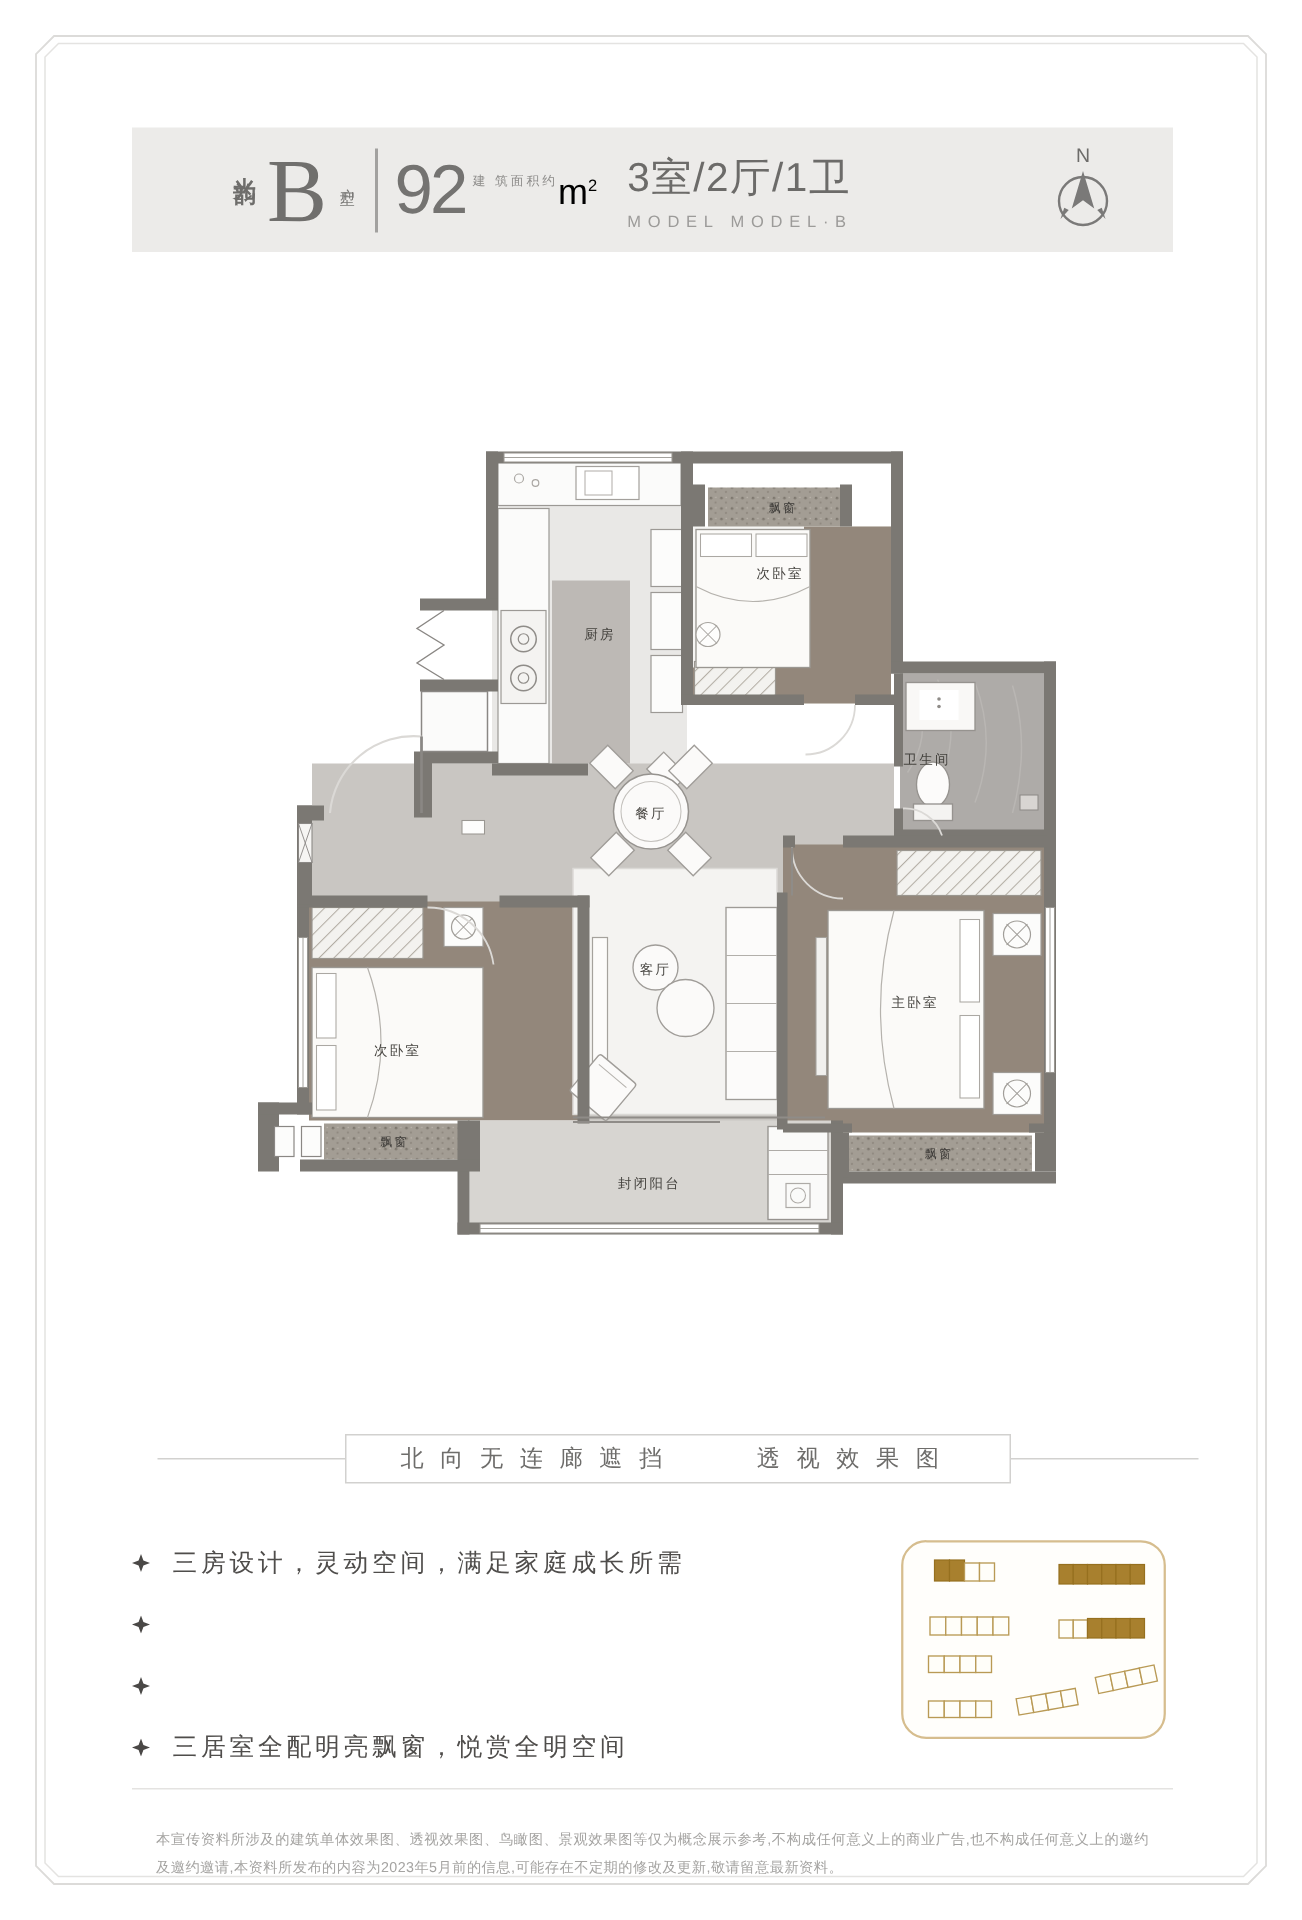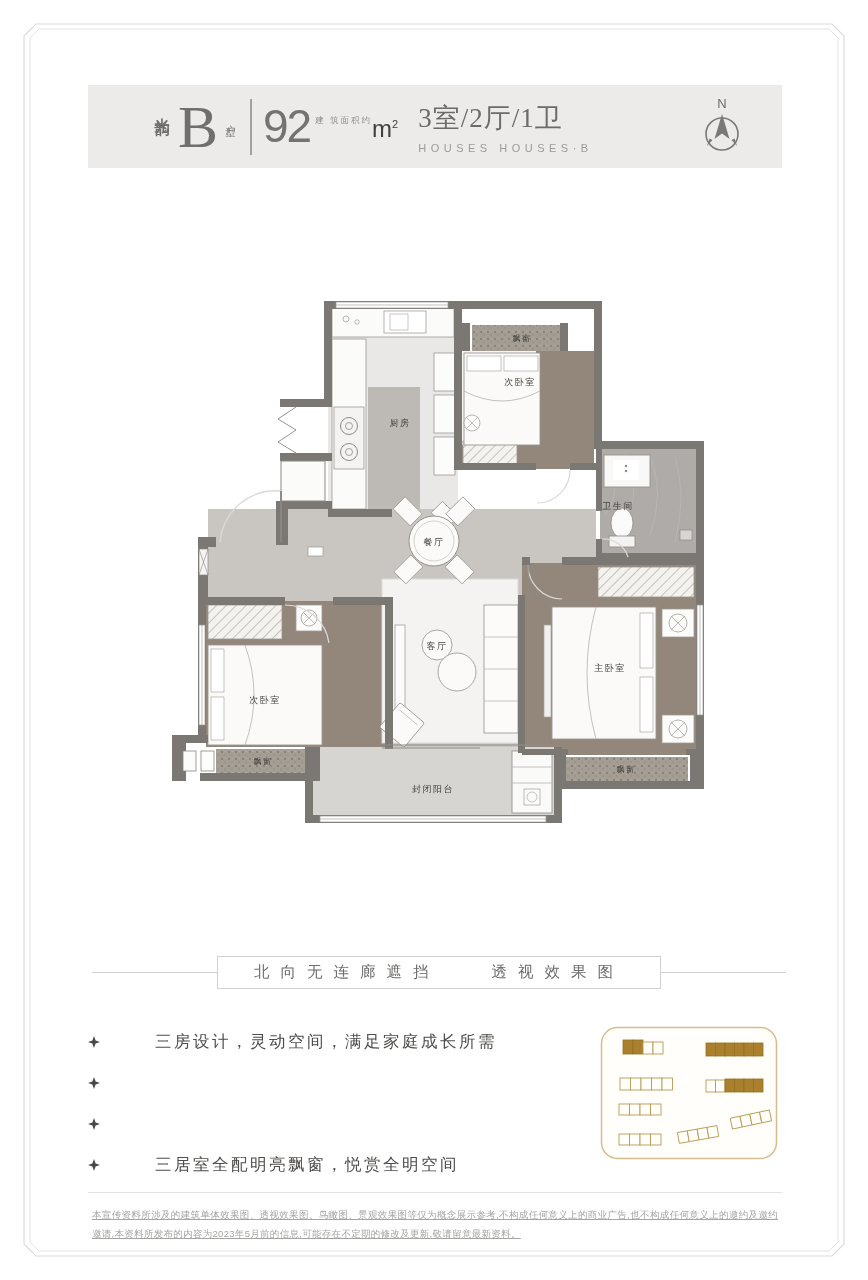--- a/index.html
+++ b/index.html
@@ -16,50 +16,50 @@
   .header-inner{display:flex;align-items:center;margin-left:64px;}
   .v{writing-mode:vertical-rl;text-orientation:upright;}
   .brand{font-size:15px;color:#6e6d6b;letter-spacing:3px;font-weight:bold;height:42px;}
   .type-letter{font-family:"Liberation Serif","DejaVu Serif",serif;font-size:60px;line-height:.9;
                color:#706f6d;margin:0 5px 0 7px;}
   .type-label{font-size:10px;color:#7a7977;letter-spacing:2px;height:34px;margin-top:14px;}
   .hdr-divider{width:2px;height:56px;background:#99989650;background:#a2a19f;margin:0 11px 0 13px;}
   .area-value{font-size:46px;line-height:.85;color:#747371;font-weight:200;letter-spacing:-2px;}
   .area-col{display:flex;flex-direction:row;margin-left:5px;margin-top:2px;}
   .area-note{font-size:8.5px;color:#8d8c8a;letter-spacing:2px;line-height:1.5;white-space:nowrap;}
-  .area-unit{font-size:24px;color:#404040;line-height:1;margin-top:3px;}
+  .area-unit{font-size:24px;color:#000000;line-height:1;margin-top:3px;}
   .area-unit sup{font-size:11px;}
   .spec-block{margin-left:20px;}
-  .spec-cn{font-size:27px;color:#6c6b69;letter-spacing:1px;font-family:Liberation Serif, serif;}
+  .spec-cn{font-size:27px;color:#6c6b69;letter-spacing:1px;}
   .spec-en{font-size:11px;color:#9c9b99;letter-spacing:4.5px;margin-top:6px;}
   .compass{position:absolute;right:34px;top:9px;}
 
   
   .floorplan{position:absolute;left:150px;top:295px;}
 
   
-  .tagline{position:absolute;left:92px;top:956px;width:694px;display:flex;align-items:center;}
+  .tagline{position:absolute;left:105px;top:956px;width:694px;display:flex;align-items:center;}
   .tag-rule{flex:1;height:1px;background:#d2d1cf;}
   .tag-box{border:1px solid #d2d1cf;padding:5px 36px;display:flex;gap:52px;background:#fff;}
   .tag-box span{font-size:15.5px;color:#6e6d6b;letter-spacing:11px;white-space:nowrap;}
 
   
   .features{position:absolute;left:88px;top:1030px;list-style:none;margin:0;padding:0;}
-  .features li{display:flex;align-items:center;margin-bottom:17px;height:24px;gap:40px;}
+  .features li{display:flex;align-items:center;margin-bottom:17px;height:24px;}
   .star{margin-right:15px;flex:0 0 auto;}
   .feat-text{font-size:16.5px;color:#4f4d4b;letter-spacing:2.5px;white-space:nowrap;}
 
   
   .siteplan{position:absolute;left:600px;top:1026px;}
 
   
   .disclaimer{position:absolute;left:88px;top:1192px;width:694px;border-top:1px solid #e4e3e1;
               padding-top:8px;}
-  .disclaimer p{margin:4px;font-size:9.5px;color:#a5a4a2;line-height:2.05;letter-spacing:.3px;
-                text-align:justify;text-decoration:underline;}
+  .disclaimer p{margin:16px;font-size:9.5px;color:#a5a4a2;line-height:2.05;letter-spacing:.3px;
+                text-align:justify;}
 </style>
 </head>
 <body>
 
 <div class="page">
 
   <svg class="frame" width="868" height="1280">
     <polygon points="36,24 832,24 844,36 844,1244 832,1256 36,1256 24,1244 24,36" fill="none" stroke="#dcdbd9" stroke-width="1.2"></polygon>
     <polygon points="39,29 829,29 838,38 838,1242 829,1251 39,1251 30,1242 30,38" fill="none" stroke="#e4e3e1" stroke-width="1"></polygon>
   </svg>
@@ -71,21 +71,21 @@
       <div class="v type-label">户型</div>
       <div class="hdr-divider"></div>
       <div class="area-value">92</div>
       <div class="area-col">
         <div class="area-note">建 筑</div>
         <div class="area-note">面积约</div>
         <div class="area-unit"><span>m</span><sup>2</sup></div>
       </div>
       <div class="spec-block">
         <div class="spec-cn">3室/2厅/1卫</div>
-        <div class="spec-en">HOUSES HOUSES·B</div>
+        <div class="spec-en">MODEL MODEL·B</div>
       </div>
     </div>
 
     <svg class="compass" width="52" height="66">
       <text x="26" y="14" font-size="13" fill="#6d6c6a" text-anchor="middle">N</text>
       <circle cx="26" cy="40" r="16" fill="none" stroke="#7a7978" stroke-width="1.6"></circle>
       <polygon points="26,20 33.5,45 26,39.5 18.5,45" fill="#7a7978"></polygon>
       <polygon points="11,52 16.5,46 13.5,44.5" fill="#7a7978"></polygon>
       <polygon points="41,52 35.5,46 38.5,44.5" fill="#7a7978"></polygon>
     </svg>

